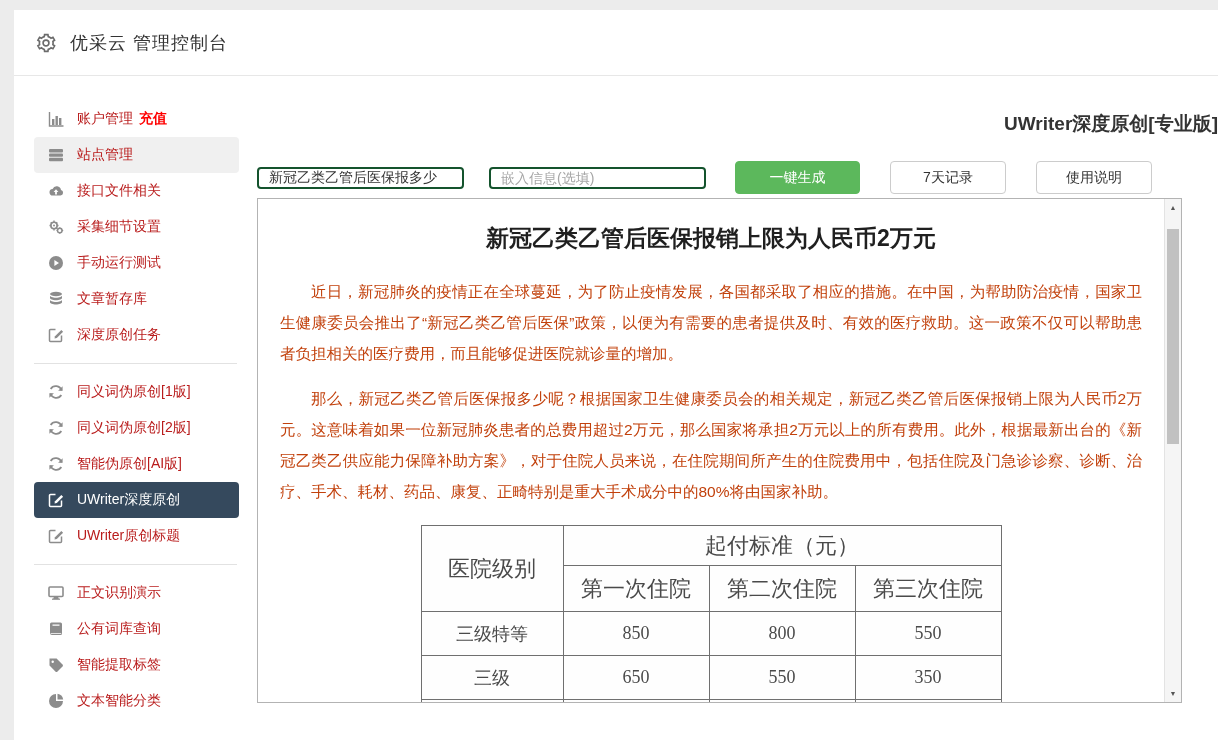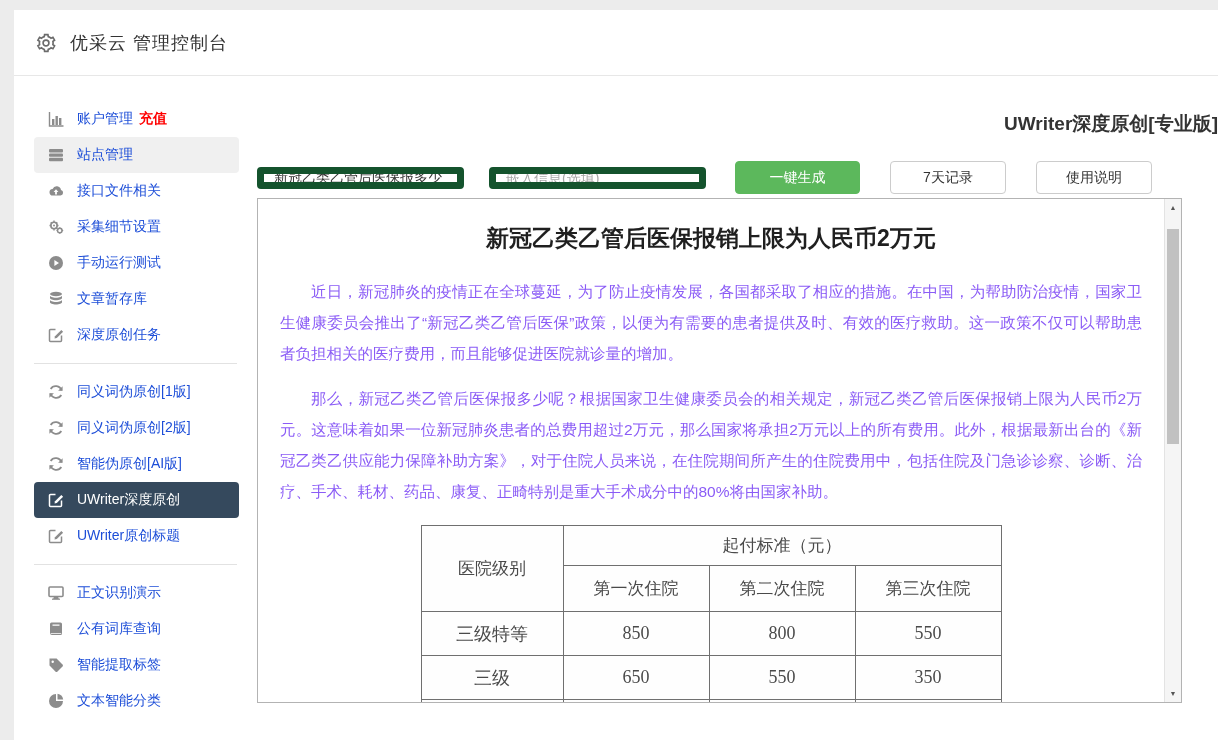--- a/index.html
+++ b/index.html
@@ -13,48 +13,48 @@
   .app-title { font-size:18px; color:#333; letter-spacing:1px; }
 
   
   .body-row { display:flex; height:663px; }
   .sidebar { width:243px; padding-top:25px; flex:none; }
   .main { flex:1; padding-left:0; }
 
   
   .nav-item { height:36px; display:flex; align-items:center; margin:0 18px 0 20px; padding-left:14px; border-radius:4px; cursor:pointer; }
   .nav-item .nicon { width:16px; height:16px; color:#8c8c8c; flex:none; }
-  .nav-item .nlabel { font-size:14px; color:#1d4ed8; margin-left:13px; white-space:nowrap; }
+  .nav-item .nlabel { font-size:14px; color:#b91c1c; margin-left:13px; white-space:nowrap; }
   .nav-item.hovered { background:#f0f0f0; }
   .nav-item.selected { background:#35495d; }
   .nav-item.selected .nlabel { color:#fff; }
   .nav-item.selected .nicon { color:#fff; }
   .nav-badge { color:#ff0000; font-size:14px; margin-left:6px; font-weight:bold; }
   .nav-divider { border:none; border-top:1px solid #e2e2e2; margin:10px 20px 10px 20px; }
 
   
   .page-title { margin-top:35px; font-size:19px; color:#333;text-align:right; }
   .controls { display:flex; align-items:center; margin-top:24px; }
-  .ctl-input { height:22px; border:7px solid #14532d; border-radius:4px; padding:0 10px; font-size:14px; color:#333; outline:none; font-family:inherit; }
+  .ctl-input { height:22px; border:2px solid #14532d; border-radius:4px; padding:0 10px; font-size:14px; color:#333; outline:none; font-family:inherit; }
   .ctl-input::placeholder { color:#a6a6a6; }
   #kw-input { width:207px; margin-right:25px; }
   #embed-input { width:217px; margin-right:29px; }
   .btn { height:33px; border-radius:4px; font-size:14px; cursor:pointer; font-family:inherit; }
   .btn-green { width:125px; background:#5cb85c; color:#fff; border:1px solid #5cb85c; margin-right:30px; }
   .btn-plain { width:116px; background:#fff; color:#333; border:1px solid #ccc; margin-right:30px; }
 
   
   .panel { position:relative; margin-top:4px; width:925px; height:505px; border:1px solid #b3b3b3; background:#fff; overflow:hidden; }
   .panel-content { position:absolute; left:0; top:0; right:17px; bottom:0; overflow:hidden; padding:16px 22px 0 22px; }
   .headline { text-align:center; font-size:23px; font-weight:bold; color:#1f1f1f; margin:8px 0 22px 0; font-family:"Liberation Sans",sans-serif; }
-  .para { font-size:15.5px; color:#8b5cf6; line-height:31px; text-indent:2em; margin-bottom:14px; text-align:justify; }
+  .para { font-size:15.5px; color:#c2410c; line-height:31px; text-indent:2em; margin-bottom:14px; text-align:justify; }
 
   
   .doc-table { border-collapse:collapse; margin:18px auto 0 auto; font-family:"Liberation Serif","DejaVu Serif",serif; color:#4a4a4a; background:#fefefe; }
-  .doc-table td, .doc-table th { border:1px solid #6f6f6f; text-align:center; font-weight:normal; font-size:17px; }
+  .doc-table td, .doc-table th { border:1px solid #6f6f6f; text-align:center; font-weight:normal; font-size:22px; }
   .doc-table .c-level { width:142px; }
   .doc-table .c-v { width:146px; }
   .doc-table .r-group td, .doc-table .r-group th { height:40px; }
   .doc-table .r-sub th { height:46px; }
   .doc-table .r-data td { height:44px; font-size:18px; }
 
   
   .vscroll { position:absolute; top:0; right:0; width:17px; height:100%; background:#f5f5f5; border-left:1px solid #e3e3e3; }
   .vs-btn { height:17px; display:flex; align-items:center; justify-content:center; font-size:7px; color:#555; background:#f5f5f5; }
   .vs-thumb { position:absolute; left:2px; right:2px; top:30px; height:215px; background:#c1c1c1; }

